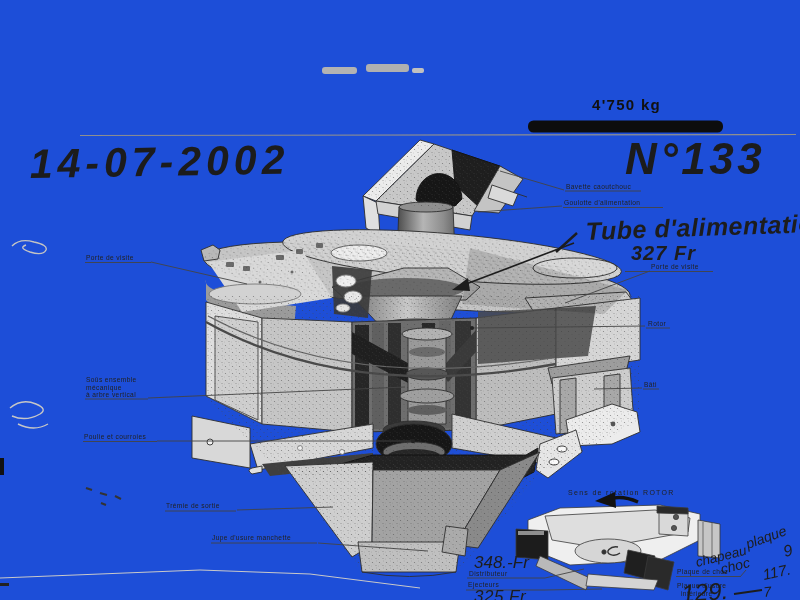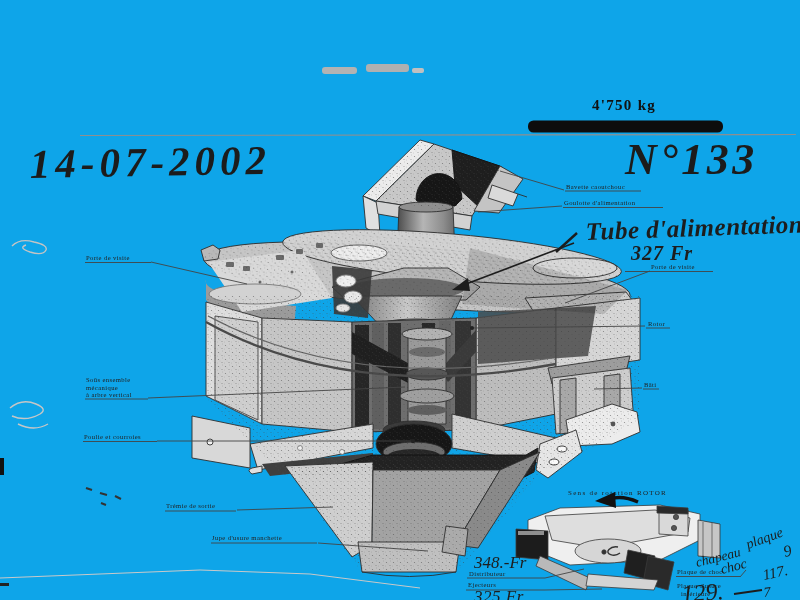--- a/index.html
+++ b/index.html
@@ -1,17 +1,17 @@
 <!DOCTYPE html>
 <html><head>
 <meta charset="utf-8">
 <style>
   html,body{margin:0;padding:0;}
-  #page{position:relative;width:800px;height:600px;background:#0ea5e9;overflow:hidden;
-        font-family:Liberation Serif, serif;}
+  #page{position:relative;width:800px;height:600px;background:#1d4ed8;overflow:hidden;
+        font-family:Liberation Sans, sans-serif;}
   svg{position:absolute;left:0;top:0;}
 </style>
 </head>
 <body>
 <div id="page">
 <svg width="800" height="600" viewBox="0 0 800 600">
   <defs>
     <linearGradient id="gTube" x1="0" y1="0" x2="1" y2="0">
       <stop offset="0" stop-color="#4a4a4a"></stop>
           <stop offset="0.45" stop-color="#b5b5b5"></stop>

